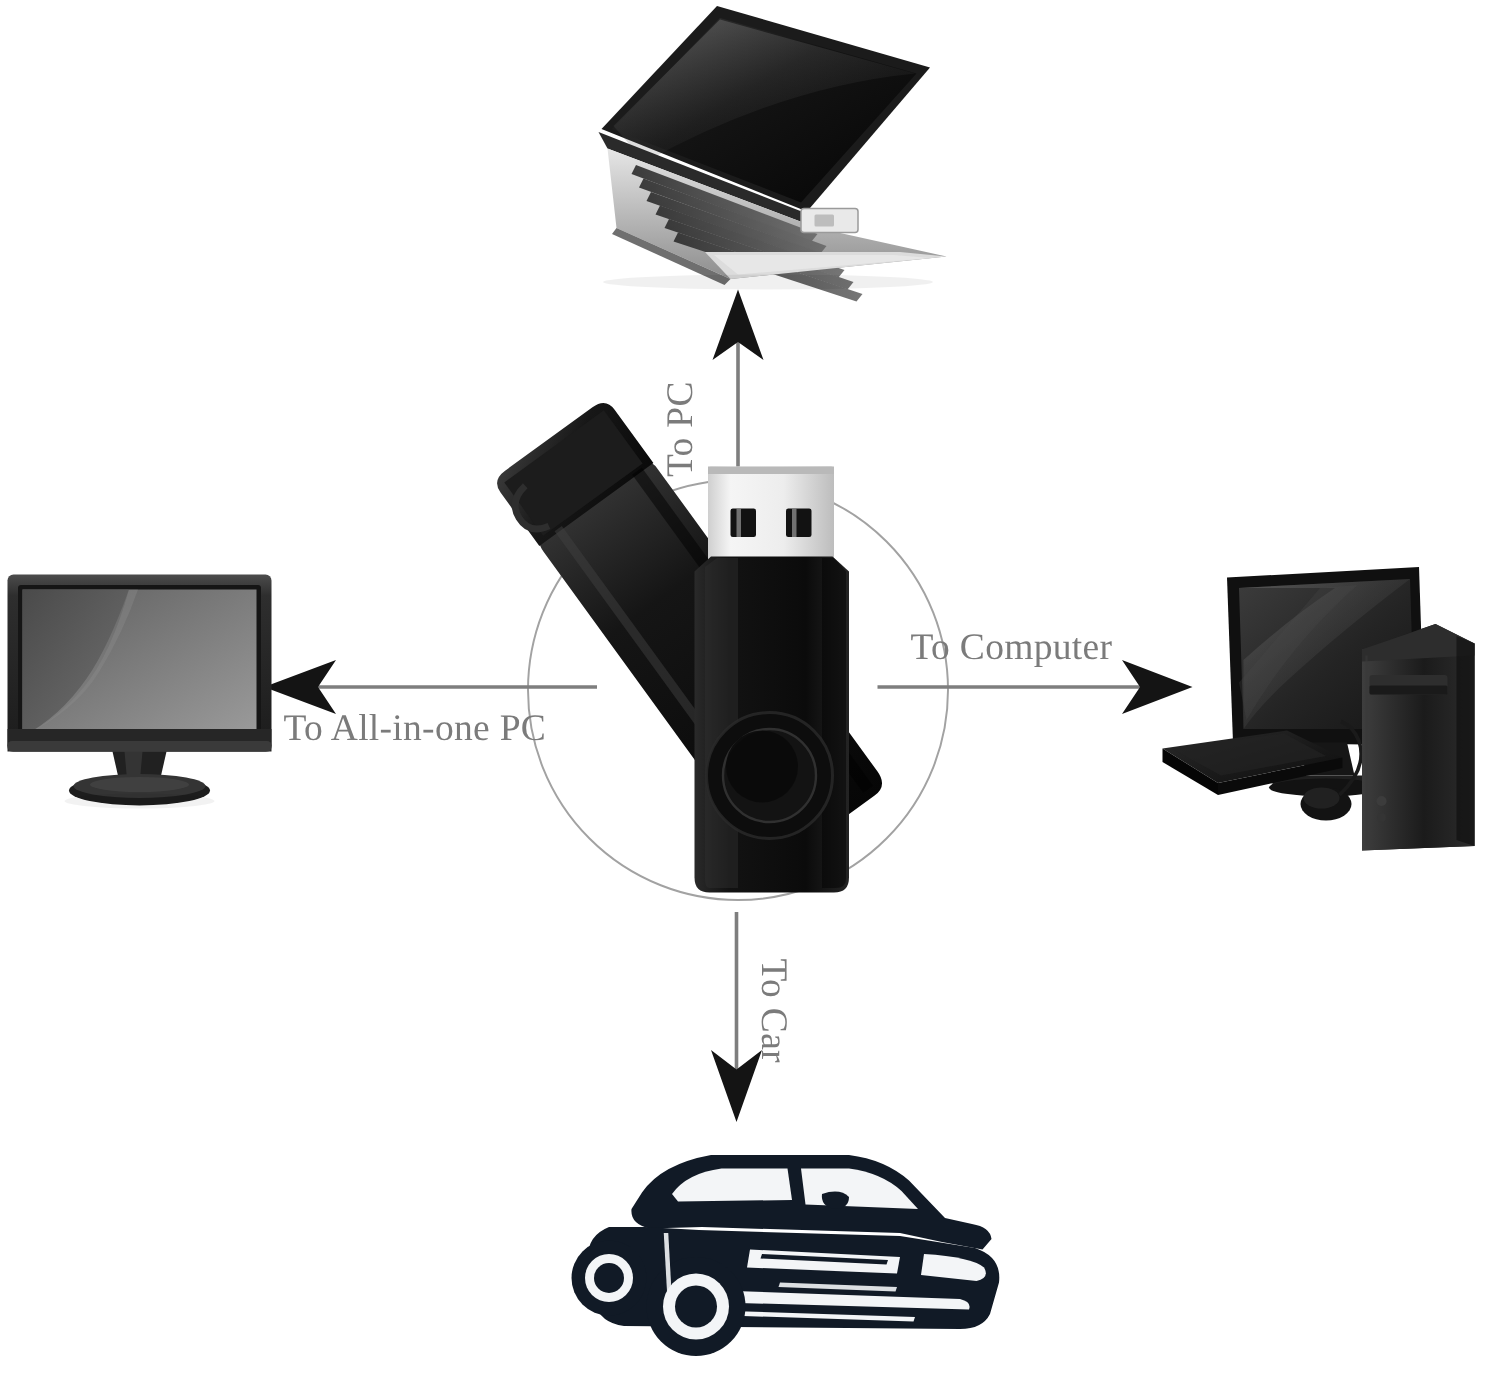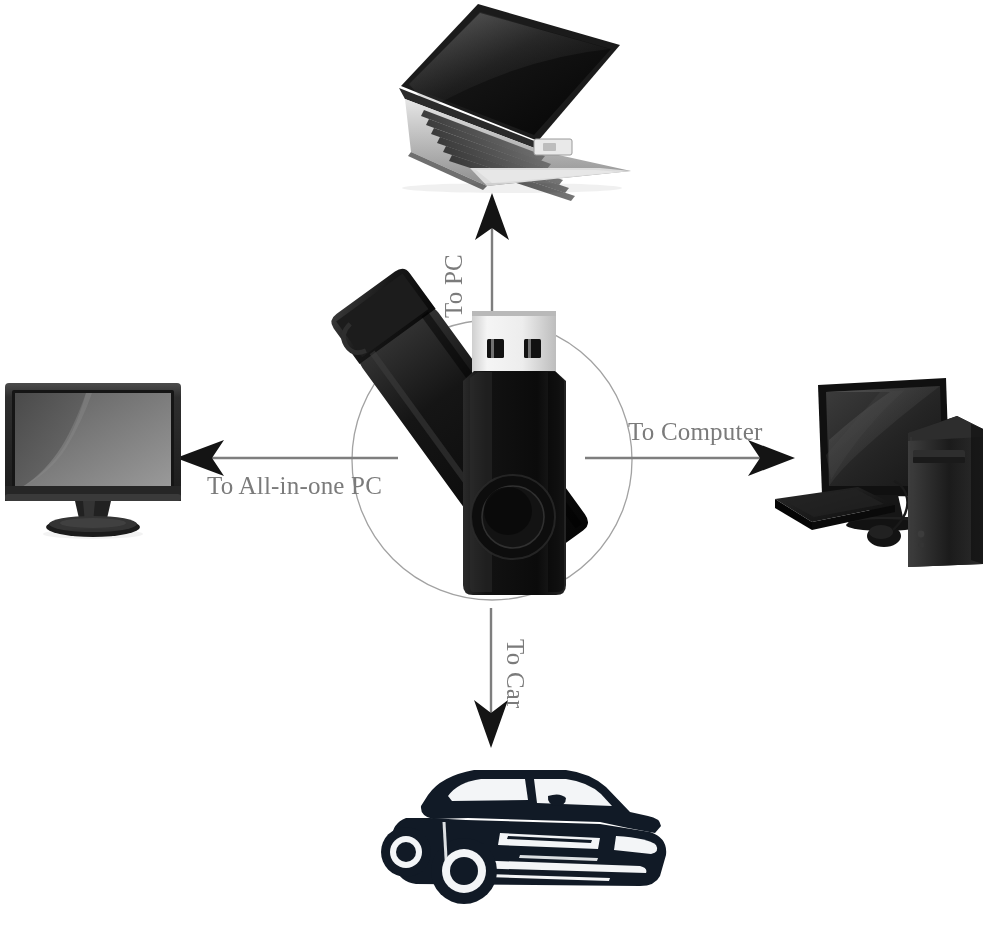--- a/index.html
+++ b/index.html
@@ -291,19 +291,19 @@
       <circle cx="513" cy="517" r="42" fill="#0d0d0d"></circle>
       <circle cx="513" cy="517" r="42" fill="none" stroke="#2a2a2a" stroke-width="2" opacity="0.8"></circle>
       <circle cx="513" cy="517" r="31" fill="#131313"></circle>
       <circle cx="513" cy="517" r="31" fill="none" stroke="#303030" stroke-width="1.6"></circle>
       <circle cx="508" cy="511" r="24" fill="#0a0a0a" opacity="0.9"></circle>
     </g>
   </svg>
 
   <div class="label label-vert-up" style="left:466px; top:293px;">To PC</div>
 
-  <div class="label" style="left:628px; top:419px;">To Computer</div>
+  <div class="label" style="left:607px; top:419px;">To Computer</div>
 
   <div class="label label-vert-down" style="left:528px; top:639px;">To Car</div>
 
-  <div class="label" style="left:189px; top:473px;margin-left:18px;">To All-in-one PC</div>
+  <div class="label" style="left:189px; top:473px;">To All-in-one PC</div>
 
 </div>
 
 </body></html>

